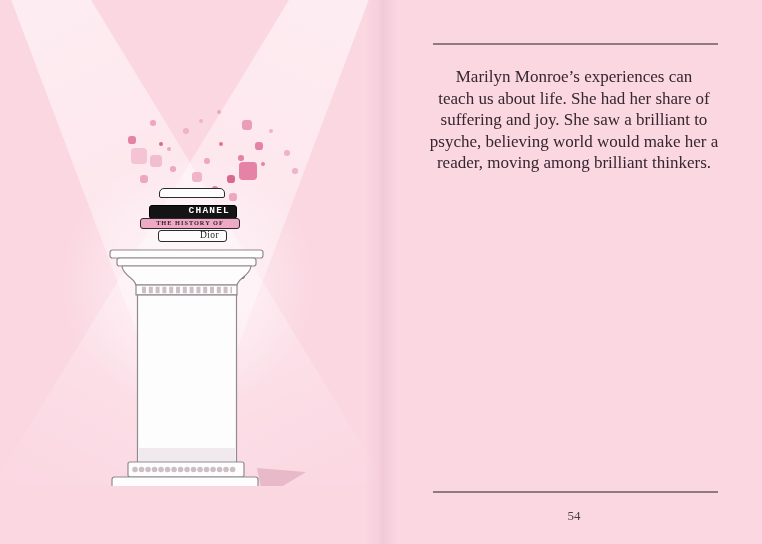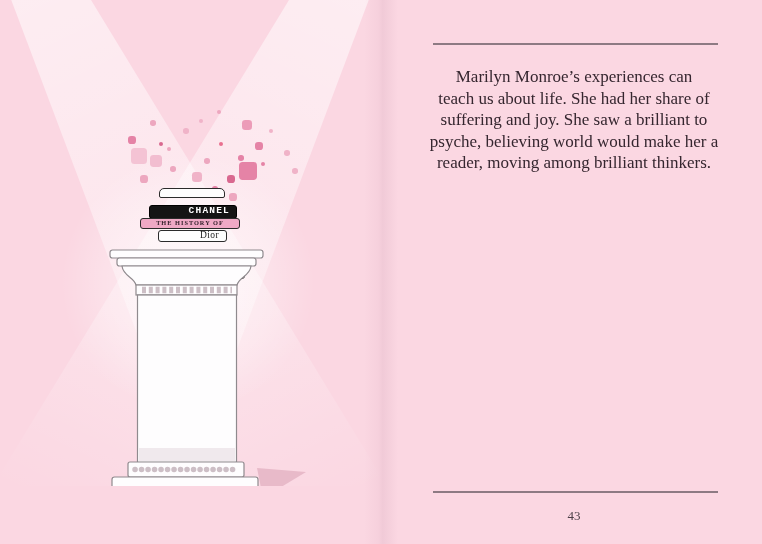--- a/index.html
+++ b/index.html
@@ -123,17 +123,17 @@
 
     <div class="body-text">
       <div class="line">Marilyn Monroe’s experiences can</div>
       <div class="line">teach us about life. She had her share of</div>
       <div class="line">suffering and joy. She saw a brilliant to</div>
       <div class="line">psyche, believing world would make her a</div>
       <div class="line">reader, moving among brilliant thinkers.</div>
     </div>
 
     <div class="rule rule-bottom"></div>
-    <div class="page-number">43</div>
+    <div class="page-number">54</div>
   </div>
 
   <div class="gutter"></div>
 </div>
 
 </body></html>

